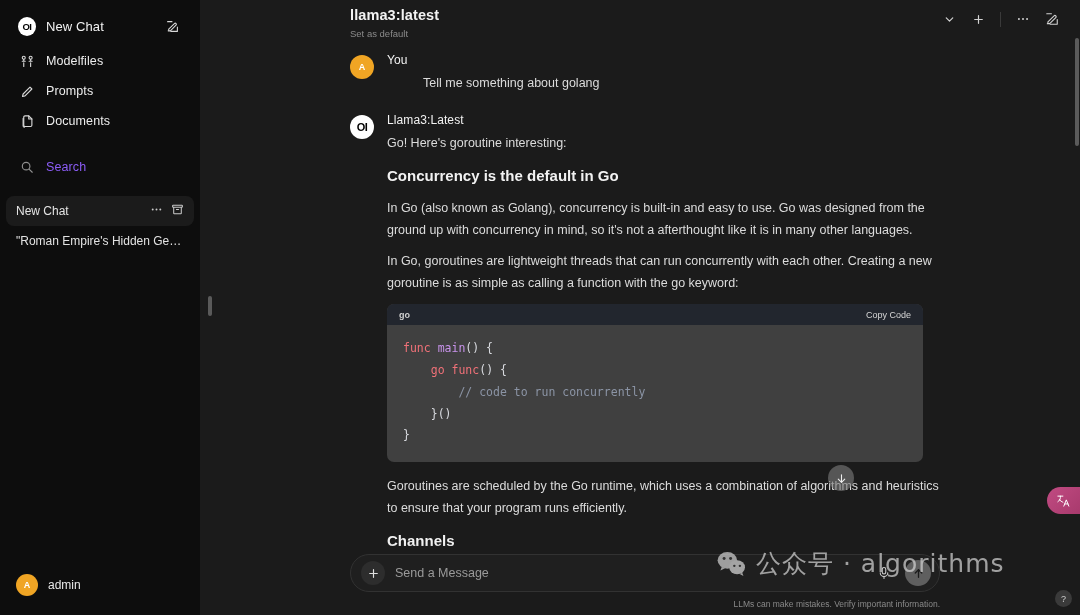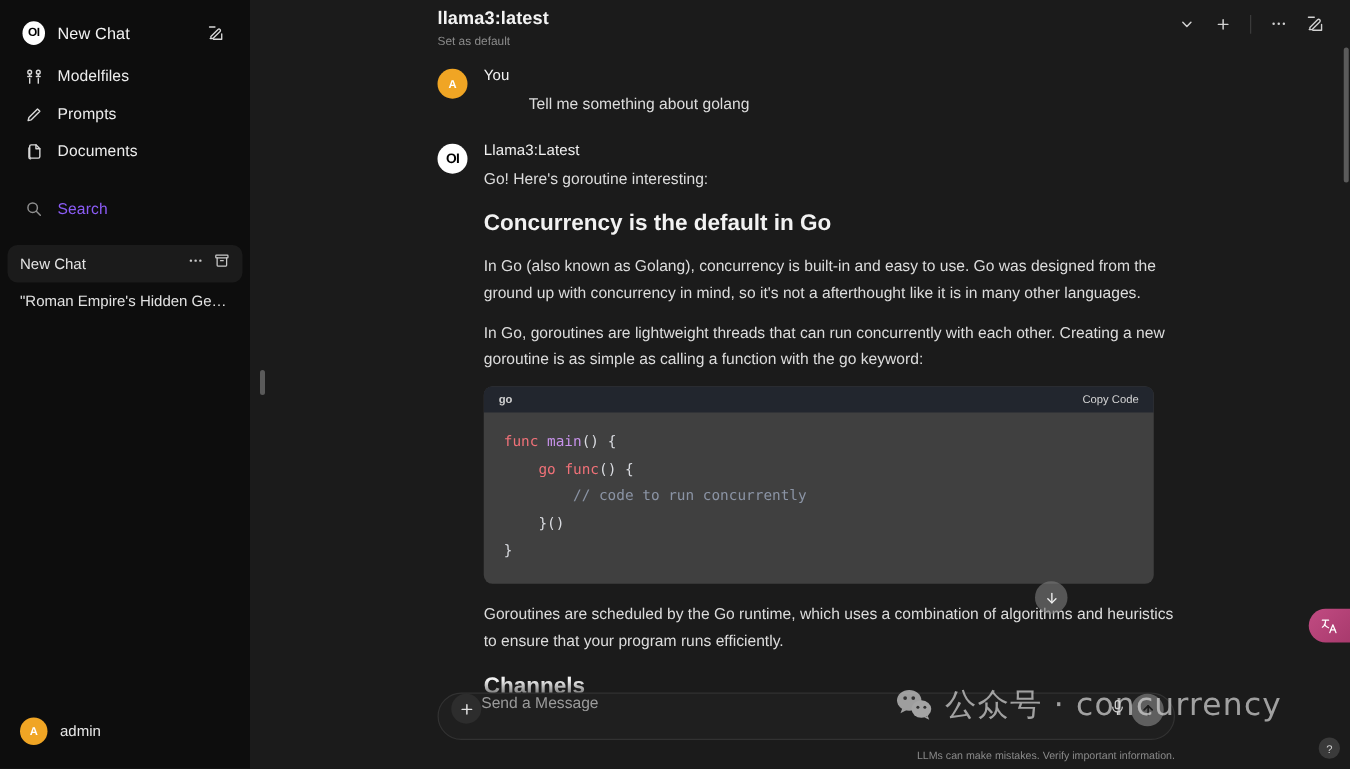--- a/index.html
+++ b/index.html
@@ -237,21 +237,21 @@
   }
   .msg-text {
     font-size: 12.5px;
     color: #dcdcdc;
     line-height: 1.72;
     margin-left: 36px;
   }
   .para { margin-bottom: 10px; font-size: 12.5px; color: #dcdcdc; line-height: 1.72; }
   .para:last-child { margin-bottom: 0; }
   .h-bold {
-    font-size: 18px;
+    font-size: 15px;
     font-weight: bold;
     color: #f2f2f2;
     margin-bottom: 10px;
     margin-top: 2px;
     line-height: 1.6;
   }
 
   
   .codeblock {
     background: #404040;
@@ -315,22 +315,23 @@
     padding-top: 10px;
   }
   .composer {
     width: 590px;
     margin-left: 150px;
     height: 38px;
     border: 1px solid #323232;
     border-radius: 19px;
     background: #1f1f1f;
     display: flex;
-    align-items: flex-start;
+    align-items: center;
     padding: 0 8px 0 10px;
+    gap: 10px;
   }
   .plus-btn {
     width: 24px; height: 24px;
     border-radius: 50%;
     background: #2d2d2d;
     display: flex; align-items: center; justify-content: center;
     color: #e0e0e0;
     flex: 0 0 24px;
     cursor: pointer;
   }
@@ -646,16 +647,16 @@
     <svg width="30" height="26" viewBox="0 0 32 28" fill="#d0d0d0">
       <ellipse cx="11" cy="10" rx="10.5" ry="9"></ellipse>
       <path d="M5 17l-1.5 4 5-2.5z" fill="#d0d0d0"></path>
       <ellipse cx="21.5" cy="17.5" rx="8.5" ry="7.5" fill="#d8d8d8"></ellipse>
       <path d="M27 23.5l1.3 3.3-4-2z" fill="#d8d8d8"></path>
       <circle cx="7.5" cy="8" r="1.6" fill="#3a3a3a"></circle>
       <circle cx="14.5" cy="8" r="1.6" fill="#3a3a3a"></circle>
       <circle cx="18.5" cy="16" r="1.3" fill="#3a3a3a"></circle>
       <circle cx="24.5" cy="16" r="1.3" fill="#3a3a3a"></circle>
     </svg>
-    <div class="wm-text">公众号 · concurrency</div>
+    <div class="wm-text">公众号 · algorithms</div>
   </div>
 
 </div>
 
 </body></html>

